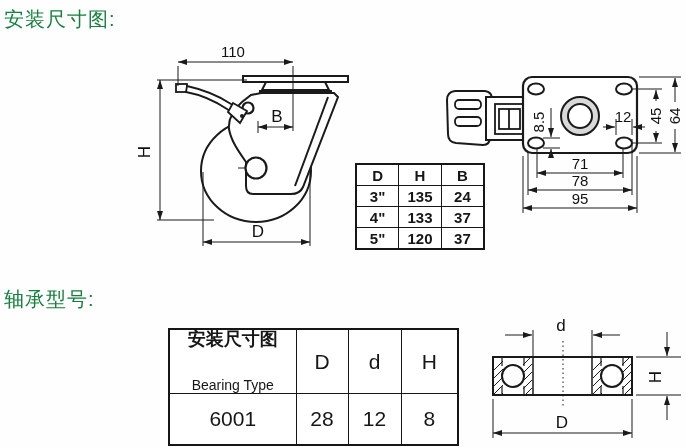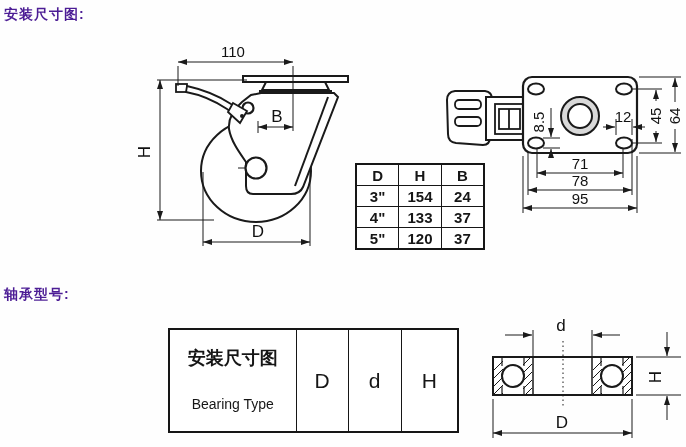--- a/index.html
+++ b/index.html
@@ -1,22 +1,22 @@
 <!DOCTYPE html>
 <html><head>
 <meta charset="utf-8">
 <style>
   html,body{margin:0;padding:0;background:#fff;}
   #screen{
     position:relative;width:686px;height:447px;background:#fefefe;
     font-family:"Liberation Sans",sans-serif;overflow:hidden;
   }
   .section-title{
-    position:absolute;left:4px;font-size:14px;font-weight:700;
-    color:#4c1d95;letter-spacing:1px;
+    position:absolute;left:4px;font-size:20px;font-weight:400;
+    color:#15803d;letter-spacing:1px;
   }
   #title-install{top:6px;}
   #title-bearing{top:286px;}
   table.dt{border-collapse:collapse;table-layout:fixed;position:absolute;background:#fff;}
   table.dt td{border:1.6px solid #161616;text-align:center;vertical-align:middle;padding:0;color:#161616;}
   #size-table{left:355px;top:163px;width:130px;height:87px;border:2px solid #161616;
     font-size:15px;font-weight:700;}
   #size-table td{height:20px;}
   #bearing-table{left:168px;top:328px;width:289px;height:105px;border:2.4px solid #161616;}
   #bearing-table .hd-cn{font-size:18px;font-weight:700;line-height:1.1;}
@@ -41,21 +41,21 @@
 
   <table class="dt" id="size-table">
     <tbody>
         <tr>
       <td>D</td>
       <td>H</td>
       <td>B</td>
     </tr>
     <tr>
       <td>3"</td>
-      <td>154</td>
+      <td>135</td>
       <td>24</td>
     </tr>
     <tr>
       <td>4"</td>
       <td>133</td>
       <td>37</td>
     </tr>
     <tr>
       <td>5"</td>
       <td>120</td>
@@ -74,20 +74,26 @@
     <tbody>
         <tr class="hrow">
       <td>
         <div class="hd-cn">安装尺寸图</div>
         <div class="hd-en">Bearing Type</div>
       </td>
       <td class="big">D</td>
       <td class="big">d</td>
       <td class="big">H</td>
     </tr>
+    <tr class="drow">
+      <td class="big">6001</td>
+      <td class="big">28</td>
+      <td class="big">12</td>
+      <td class="big">8</td>
+    </tr>
   </tbody>
     </table>
 
   <svg width="686" height="447" viewBox="0 0 686 447">
     <defs>
       <marker id="ah" orient="auto-start-reverse" markerWidth="12" markerHeight="8" refX="9" refY="3" markerUnits="userSpaceOnUse">
         <path d="M0,0 L9,3 L0,6 Z" fill="#1a1a1a"></path>
       </marker>
       <clipPath id="clipL">
           <rect x="494" y="358" width="9" height="36"></rect>

